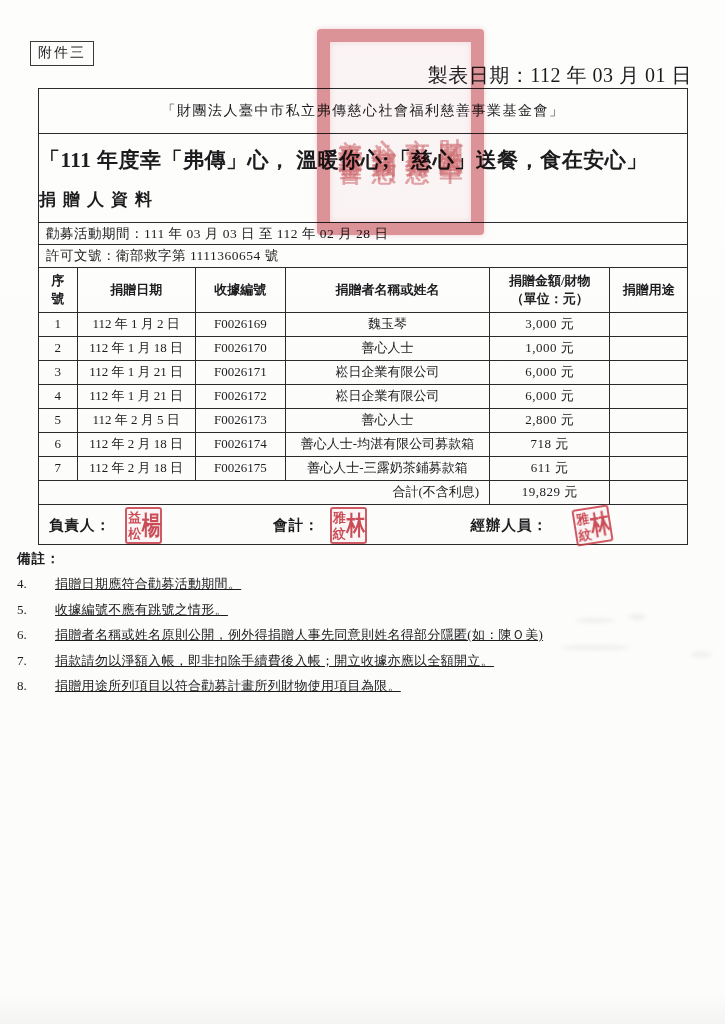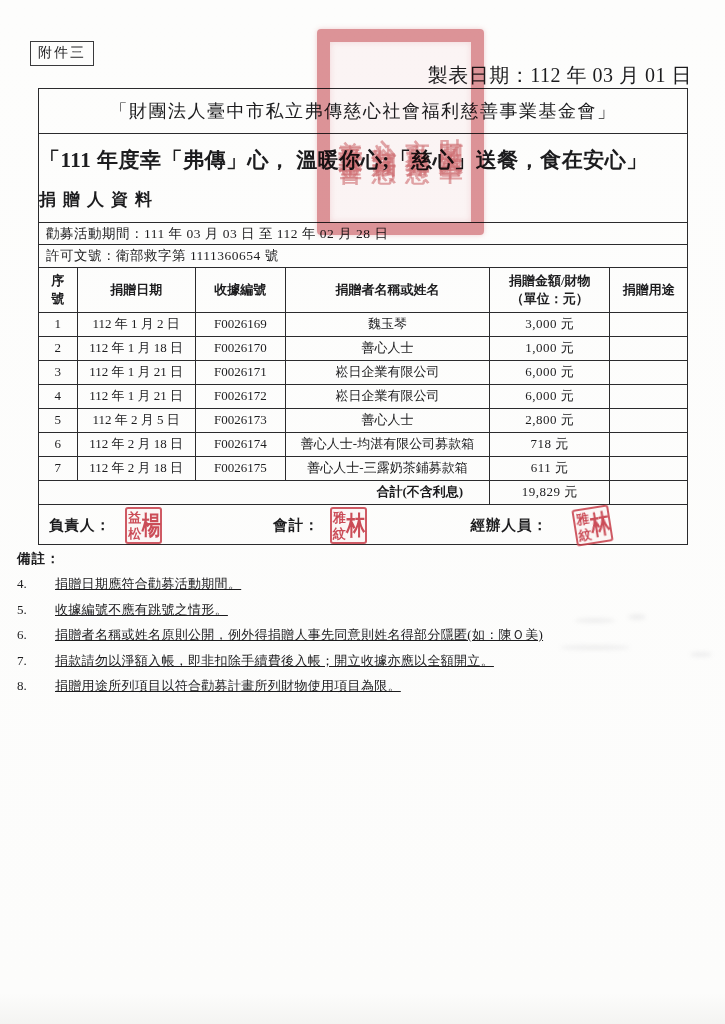--- a/index.html
+++ b/index.html
@@ -32,21 +32,21 @@
 
   
   .main-box {
     position: absolute; left: 38px; top: 88px;
     width: 650px; height: 457px;
     border: 1.6px solid #2b2b2d;
     background: transparent;
   }
   .title1 {
     height: 45px; display: flex; align-items: center; justify-content: center;
-    font-size: 18px; letter-spacing: 1.5px; font-weight: 500;
+    font-size: 14px; letter-spacing: 1.5px; font-weight: 500;
     border-bottom: 1.4px solid #2b2b2d;
   }
   .title2-block {
     height: 89px; border-bottom: 1.4px solid #2b2b2d;
     display: flex; flex-direction: column; align-items: flex-start;
   }
   .title2 {
     margin-top: 12px; font-size: 21px; font-weight: 700; letter-spacing: 0.5px;
   }
   .subtitle {
@@ -65,21 +65,21 @@
     border: 1.3px solid #2b2b2d;
     font-size: 13px; font-weight: 500;
     text-align: center; vertical-align: middle;
     overflow: hidden; white-space: nowrap;
   }
   table.donors tr.hdr { height: 44px; }
   table.donors tr.hdr th { font-weight: 600; font-size: 13px; line-height: 1.35; }
   table.donors tr.data { height: 24px; }
   table.donors td.amount { letter-spacing: 0.5px; }
   table.donors tr.total { height: 24px; }
-  table.donors tr.total td.lbl { text-align: right; padding-right: 26px; font-weight: 700; }
+  table.donors tr.total td.lbl { text-align: right; padding-right: 10px; font-weight: 400; }
   table.donors th:first-child, table.donors td:first-child { border-left: none; }
   table.donors th:last-child, table.donors td:last-child { border-right: none; }
   table.donors tr.hdr th { border-top: none; }
 
   
   .signature-row {
     height: 42px; display: flex; align-items: center;
     font-size: 14.5px; font-weight: 600; letter-spacing: 1px;
   }
   .sig-label { white-space: nowrap; }

